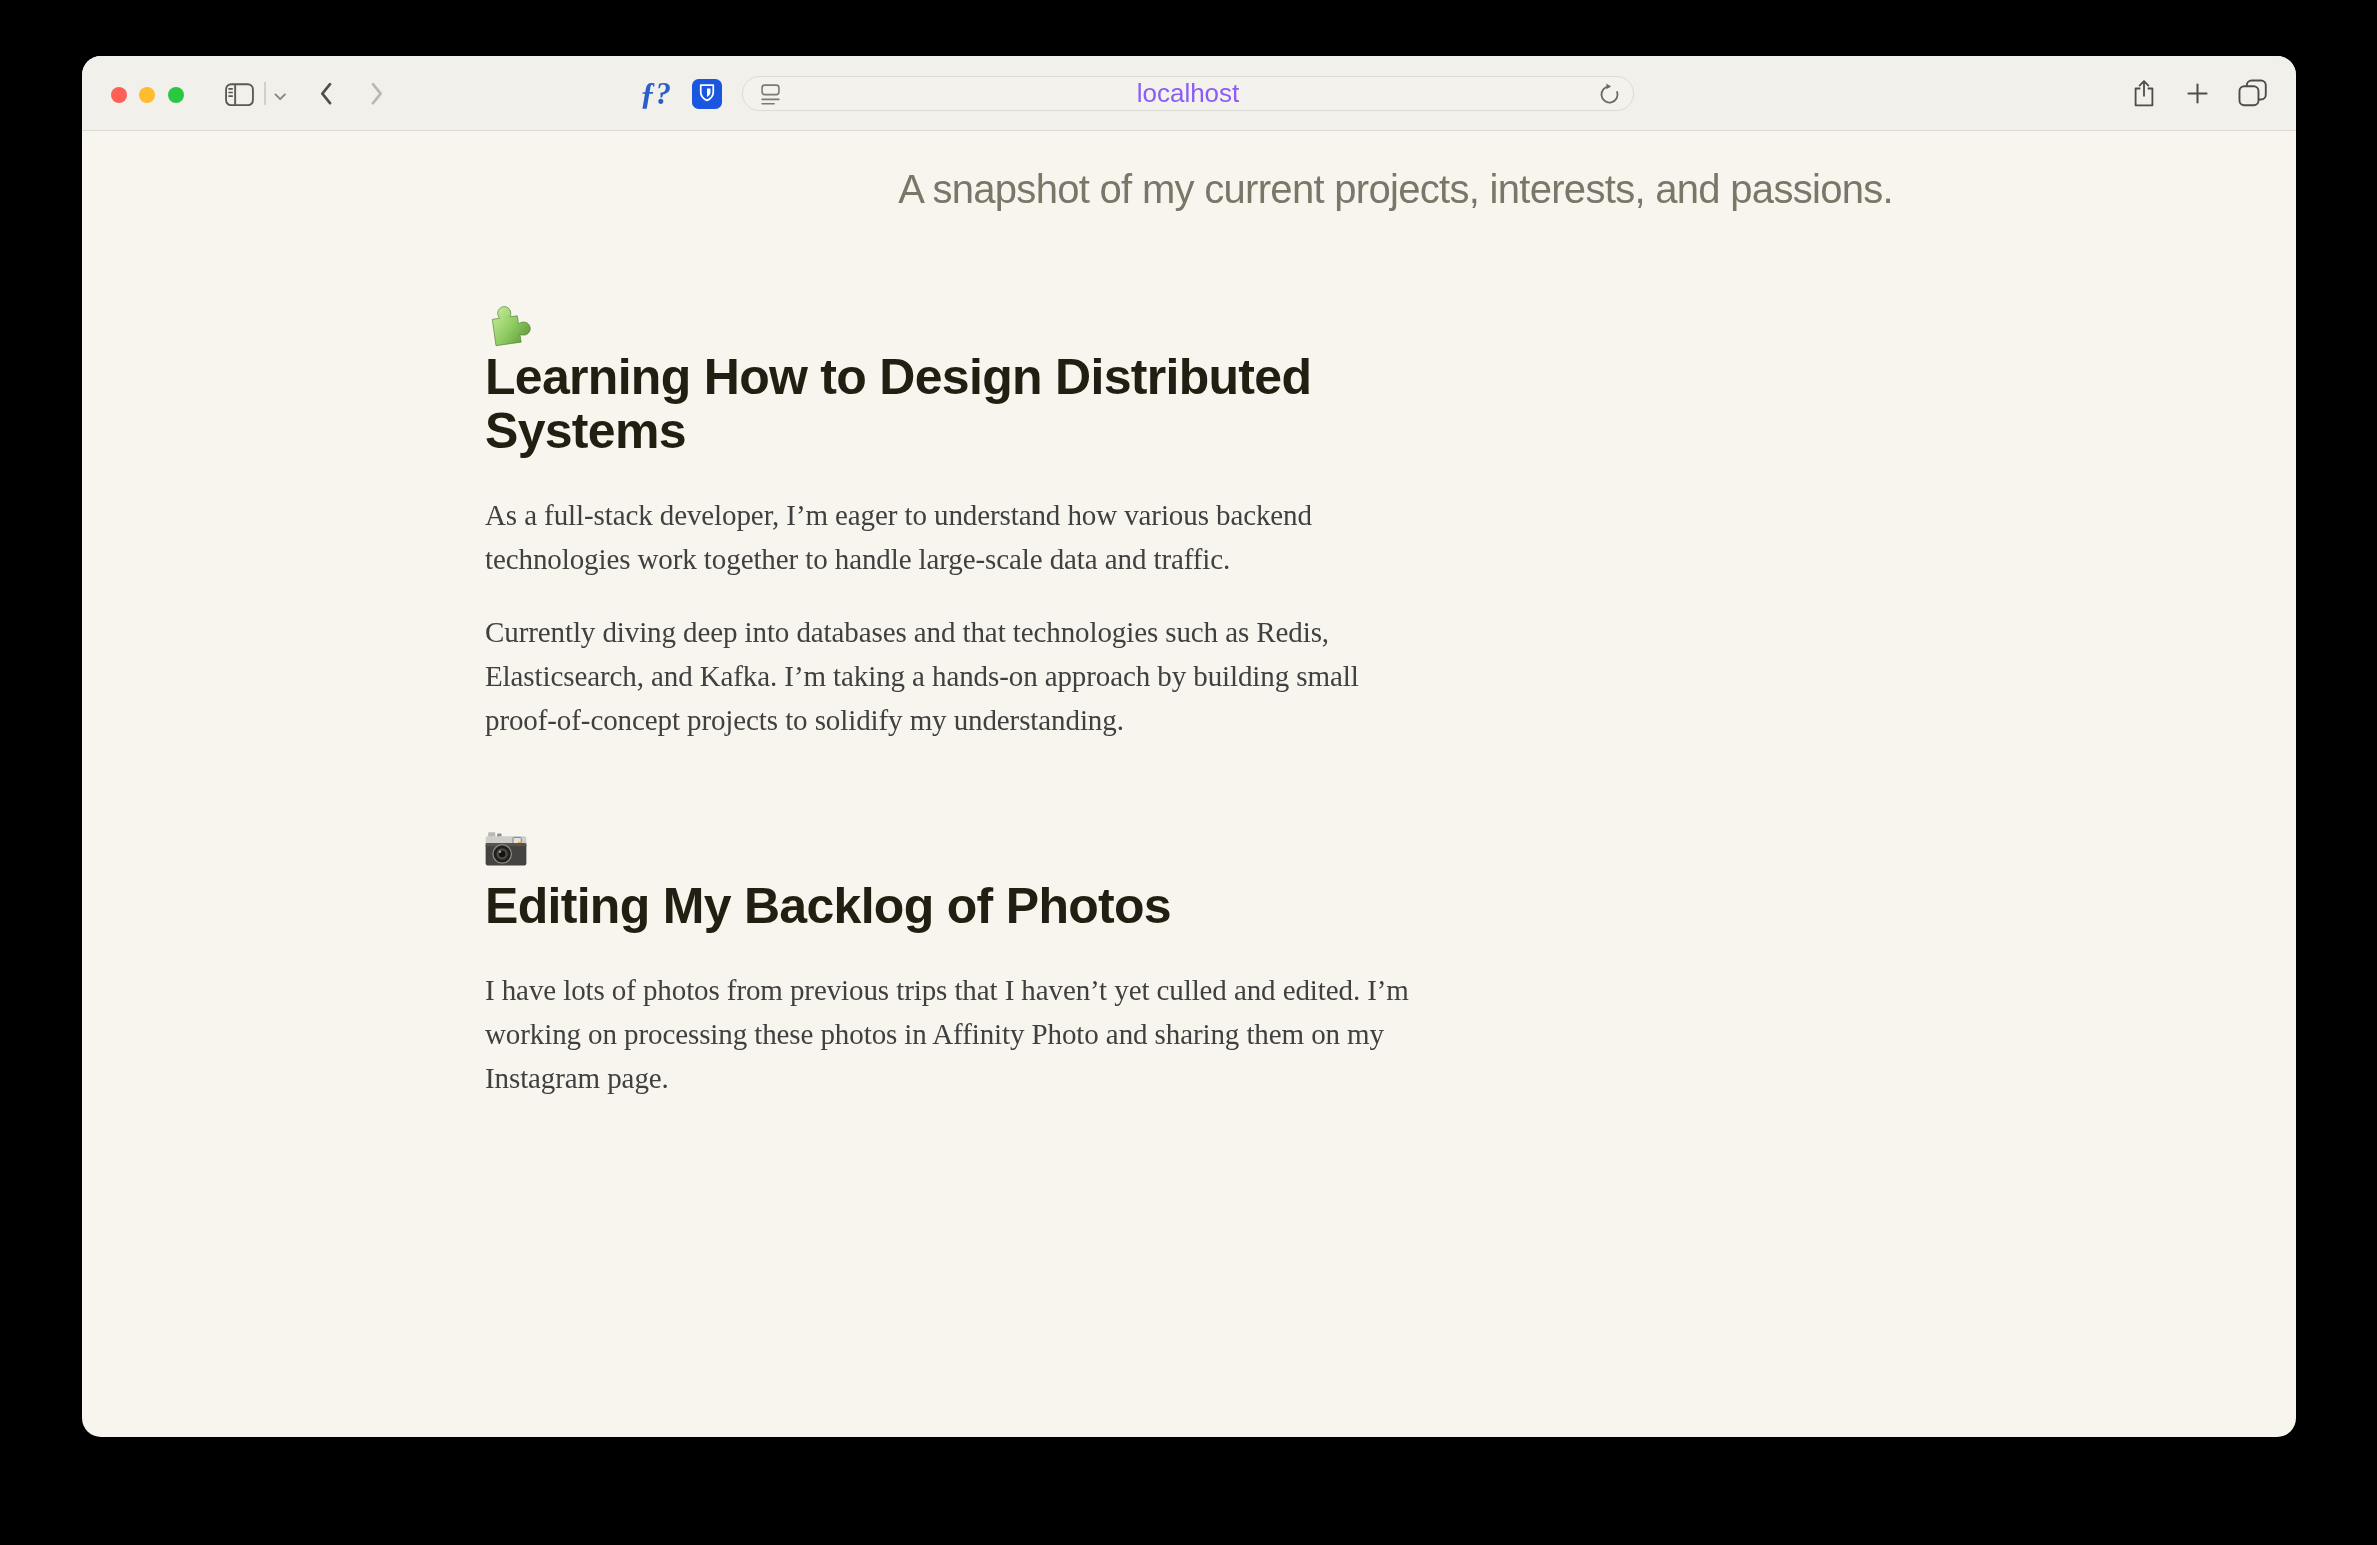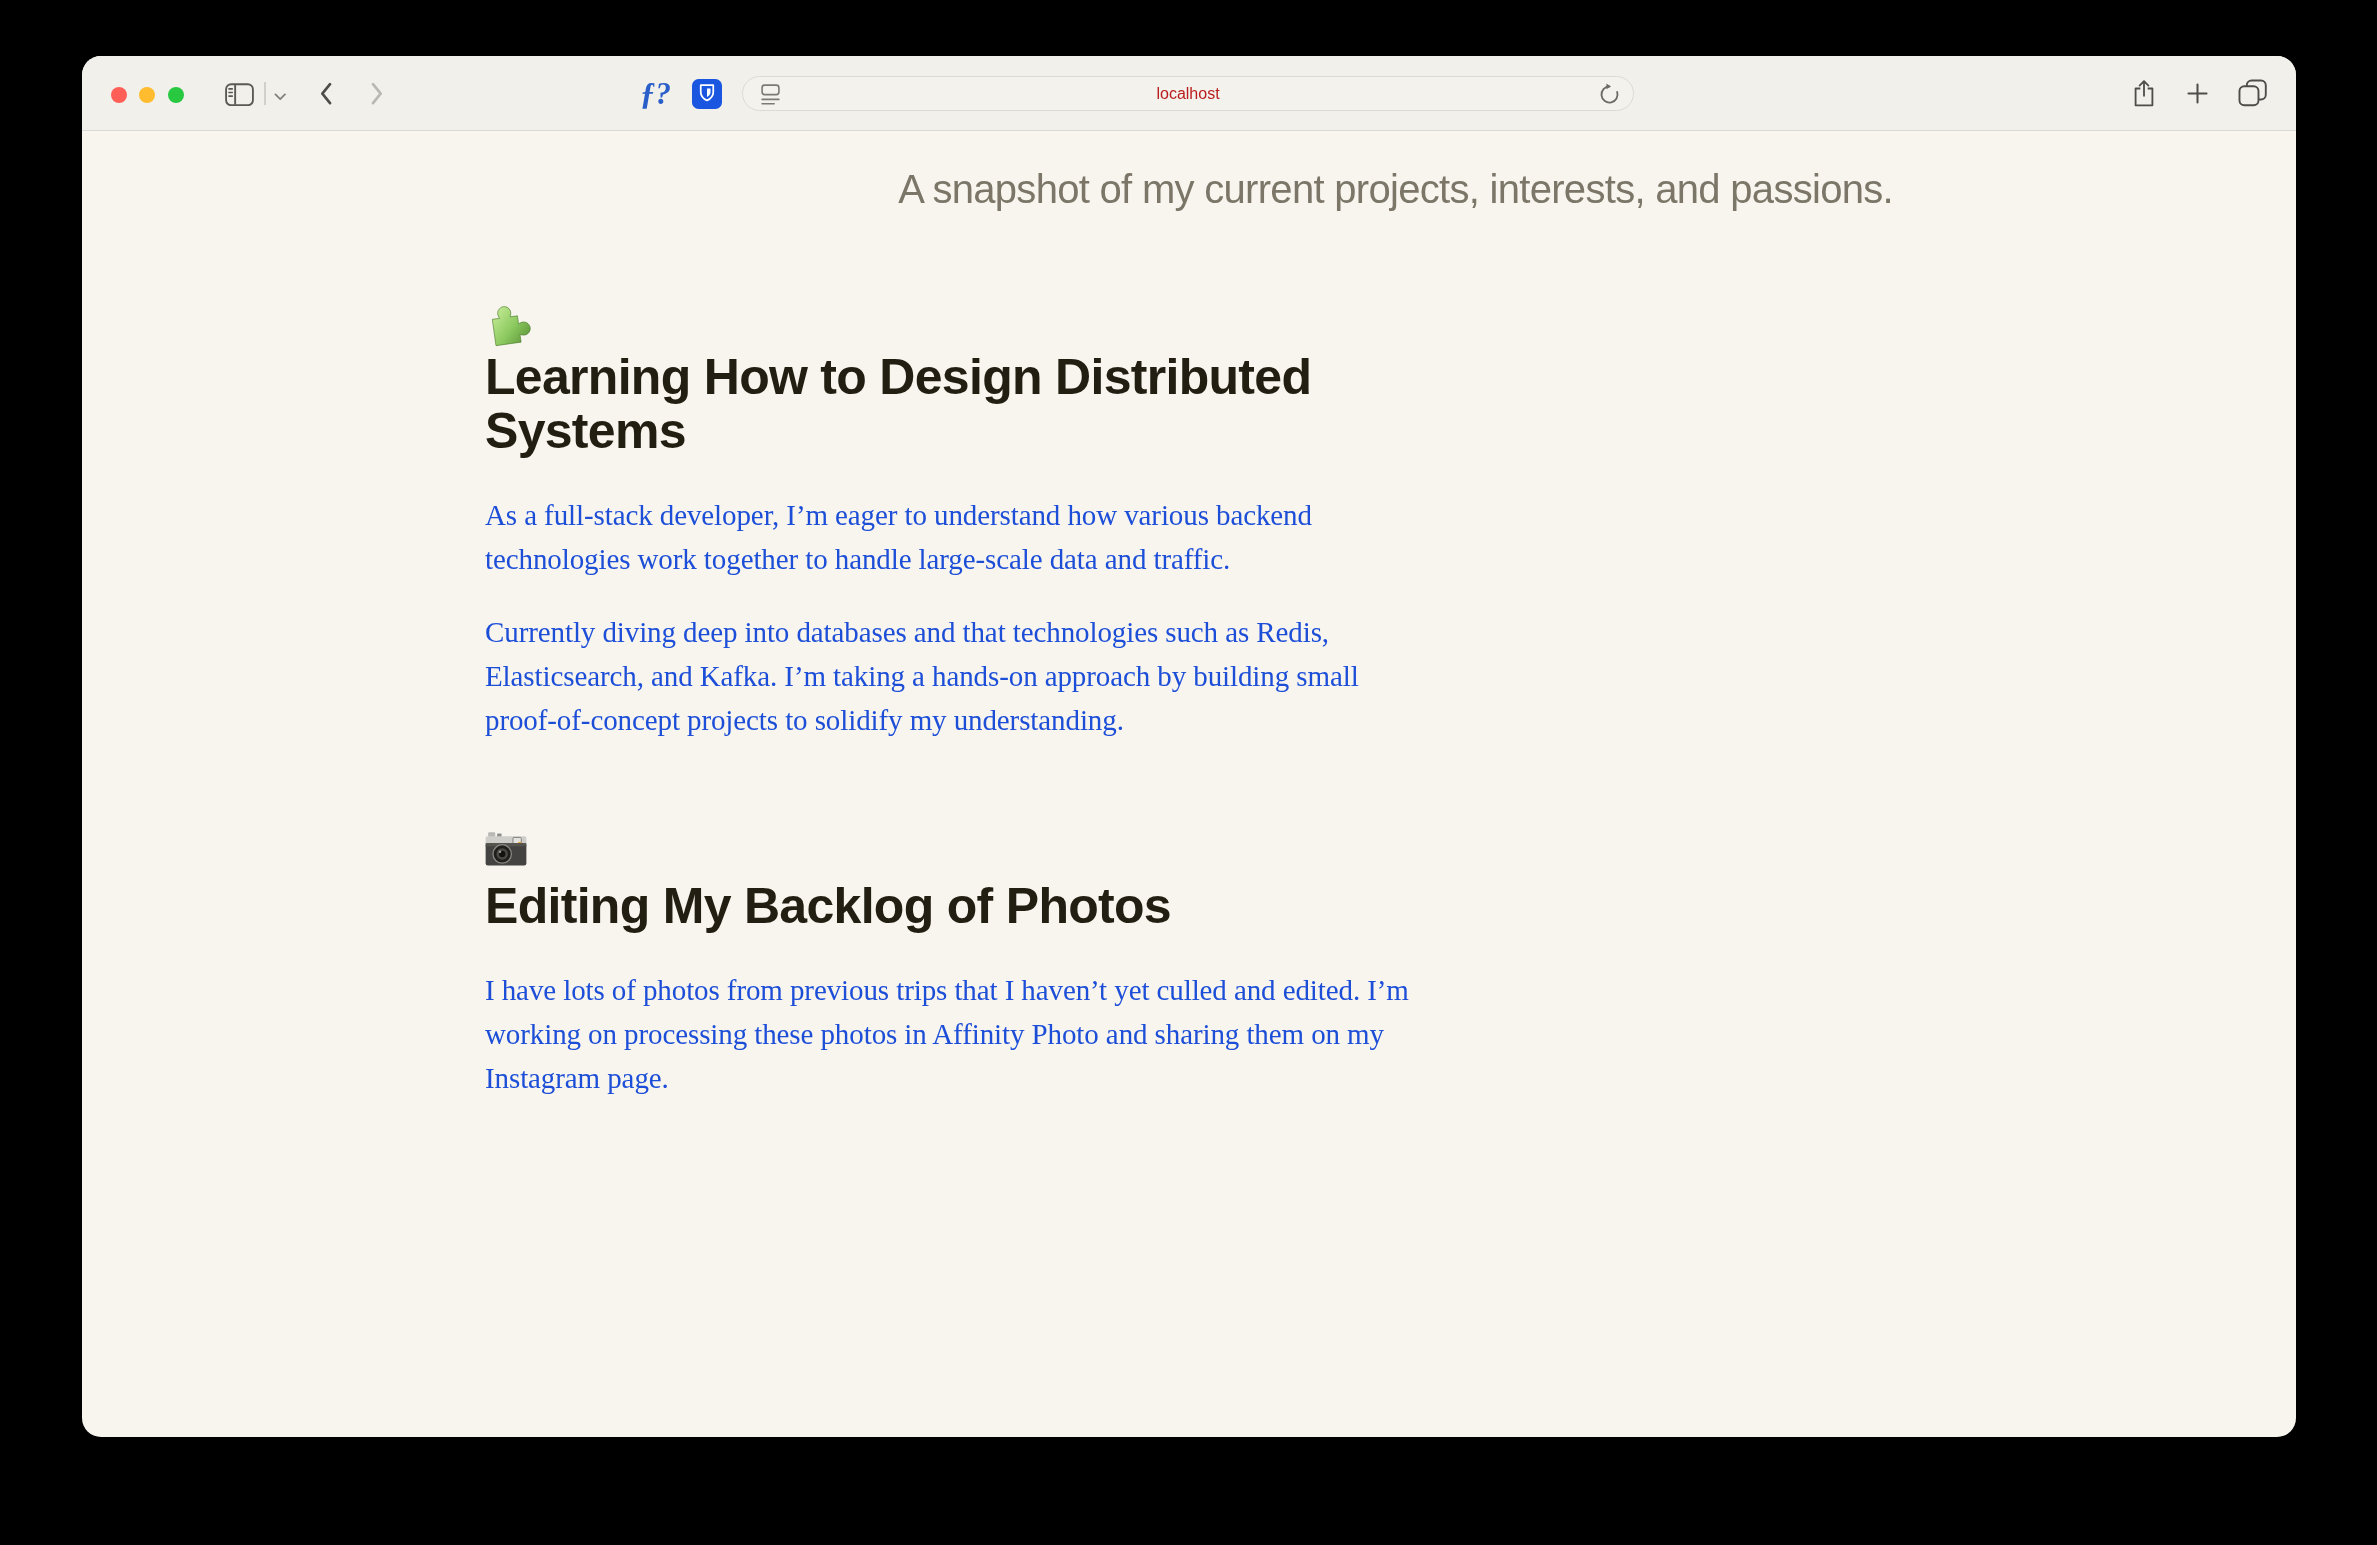--- a/index.html
+++ b/index.html
@@ -23,21 +23,21 @@
   .traffic.green  { left:86px; background:#28c840; }
 
   .tb-icon { position:absolute; display:flex; align-items:center; justify-content:center; }
   .tb-divider { position:absolute; left:182px; top:26px; width:1.5px; height:23px; background:#d2d0ca; }
 
   .addr-bar {
     position:absolute; left:660px; top:20px; width:892px; height:35px;
     background:#f3f2ed; border:1.5px solid #dcdad4; border-radius:17.6px;
     display:flex; align-items:center; justify-content:center;
   }
-  .addr-url { font-size:16px; color:#b91c1c; letter-spacing:0; }
+  .addr-url { font-size:26px; color:#8b5cf6; letter-spacing:0; }
   .addr-reader { position:absolute; left:17.6px; top:6.6px; }
   .addr-reload { position:absolute; right:11.7px; top:5.9px; }
 
   .ext-font {
     position:absolute; left:556px; top:19px; width:35px; height:37px;
     font-family:"Liberation Serif", serif; font-style:italic; font-weight:700;
     font-size:31px; color:#2a5fc9; display:flex; align-items:center; justify-content:center;
   }
   .ext-bw {
     position:absolute; left:610px; top:23.4px; width:30px; height:30px;
@@ -60,21 +60,21 @@
   .section { margin-top:89px; }
   .section-emoji { width:47px; height:45px; }
   .section-emoji.rot { transform:rotate(-8deg); }
   .section-h {
     margin-top:3px; font-size:50px; font-weight:700; letter-spacing:-0.7px;
     color:#221f12; line-height:1.08; max-width:915px;
   }
   .section p {
     margin-top:35px; max-width:952px;
     font-family:"Liberation Serif", serif; font-size:29px; line-height:44px;
-    color:#1d4ed8; letter-spacing:-0.1px;
+    color:#404040; letter-spacing:-0.1px;
   }
   .section p + p { margin-top:29px; }
 </style>
 </head>
 <body>
 
 <div class="window">
 
   <div class="toolbar">
 

